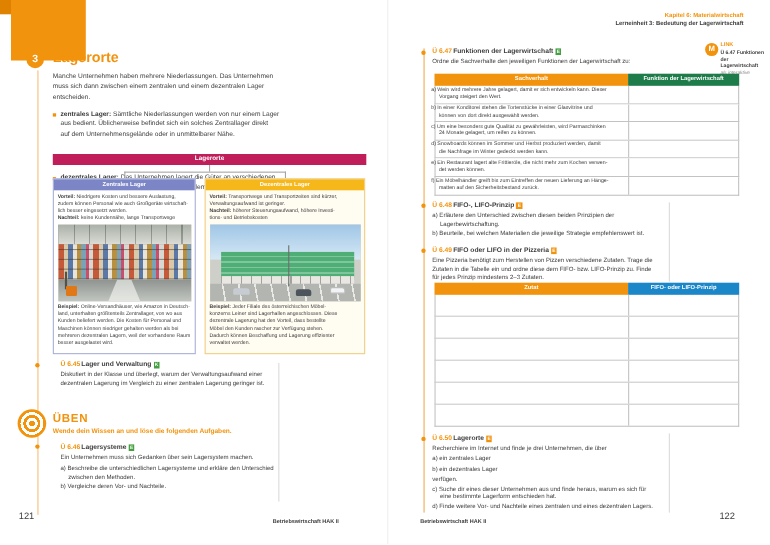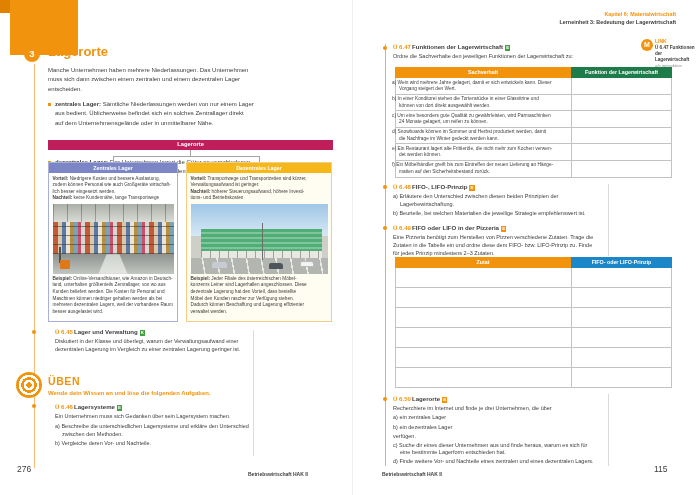--- a/index.html
+++ b/index.html
@@ -230,21 +230,21 @@
   <div class="abs main-txt" style="left:55px;top:403px;width:215px">
     <div class="ex-t">
       <span class="ex-num">Ü 6.46</span><span>Lagersysteme</span><span class="badge bg-g">E</span>
     </div>
     <div class="mb2">Ein Unternehmen muss sich Gedanken über sein Lagersystem machen.</div>
     <div class="hang pre mb15">a) Beschreibe die unterschiedlichen Lagersysteme und erkläre den Unterschied
 zwischen den Methoden.</div>
     <div class="hang pre">b) Vergleiche deren Vor- und Nachteile.</div>
   </div>
 
-  <div class="abs footer-num" style="left:17px;top:464px">276</div>
+  <div class="abs footer-num" style="left:17px;top:464px">121</div>
   <div class="abs footer-book" style="left:248px;top:471px">Betriebswirtschaft HAK II</div>
 
   <div class="abs main-txt" style="left:393px;top:43px;width:215px">
     <div class="ex-t">
       <span class="ex-num">Ü 6.47</span><span>Funktionen der Lagerwirtschaft</span><span class="badge bg-g">E</span>
     </div>
     <div>Ordne die Sachverhalte den jeweiligen Funktionen der Lagerwirtschaft zu:</div>
   </div>
 
   <div class="abs link-note">
@@ -350,15 +350,15 @@
     <div class="mb15">Recherchiere im Internet und finde je drei Unternehmen, die über</div>
     <div class="mb15">a) ein zentrales Lager</div>
     <div class="mb15">b) ein dezentrales Lager</div>
     <div class="mb15">verfügen.</div>
     <div class="hang pre mb15">c) Suche dir eines dieser Unternehmen aus und finde heraus, warum es sich für
 eine bestimmte Lagerform entschieden hat.</div>
     <div class="hang pre">d) Finde weitere Vor- und Nachteile eines zentralen und eines dezentralen Lagers.</div>
   </div>
 
   <div class="abs footer-book" style="left:382px;top:471px">Betriebswirtschaft HAK II</div>
-  <div class="abs footer-num" style="left:654px;top:464px">115</div>
+  <div class="abs footer-num" style="left:654px;top:464px">122</div>
 
 </div>
 
 </body></html>

